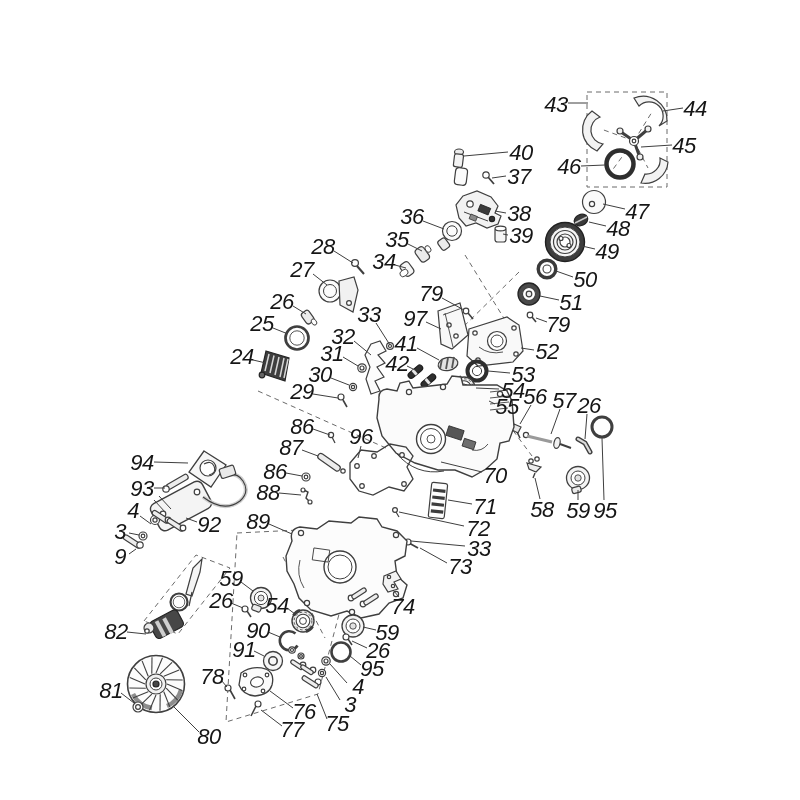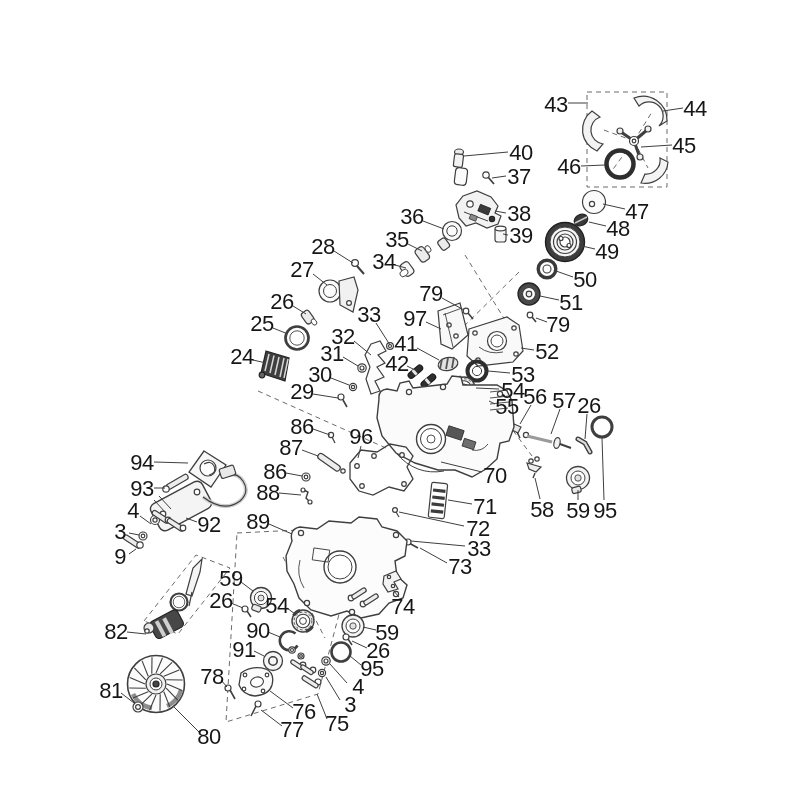--- a/index.html
+++ b/index.html
@@ -1,17 +1,17 @@
 <!DOCTYPE html>
 <html><head>
 <meta charset="utf-8">
 <style>
   html,body{margin:0;padding:0;background:#ffffff;}
   .stage{width:800px;height:800px;background:#ffffff;position:relative;overflow:hidden;
-         font-family:"Liberation Sans",sans-serif;}
+         font-family:"Liberation Sans",sans-serif;font-style:italic;}
   svg{display:block;width:800px;height:800px;}
   text.lbl{font-family:"Liberation Sans",sans-serif;font-size:22px;fill:#161616;
            text-anchor:middle;letter-spacing:-0.5px;}
 </style>
 </head>
 <body>
 
 <div class="stage">
   <svg xmlns="http://www.w3.org/2000/svg" viewBox="0 0 800 800" style="background: rgb(255, 255, 255);">
       <line x1="634" y1="141" x2="652" y2="112" stroke="#6b6b6b" stroke-width="1" stroke-dasharray="5 4"></line>

